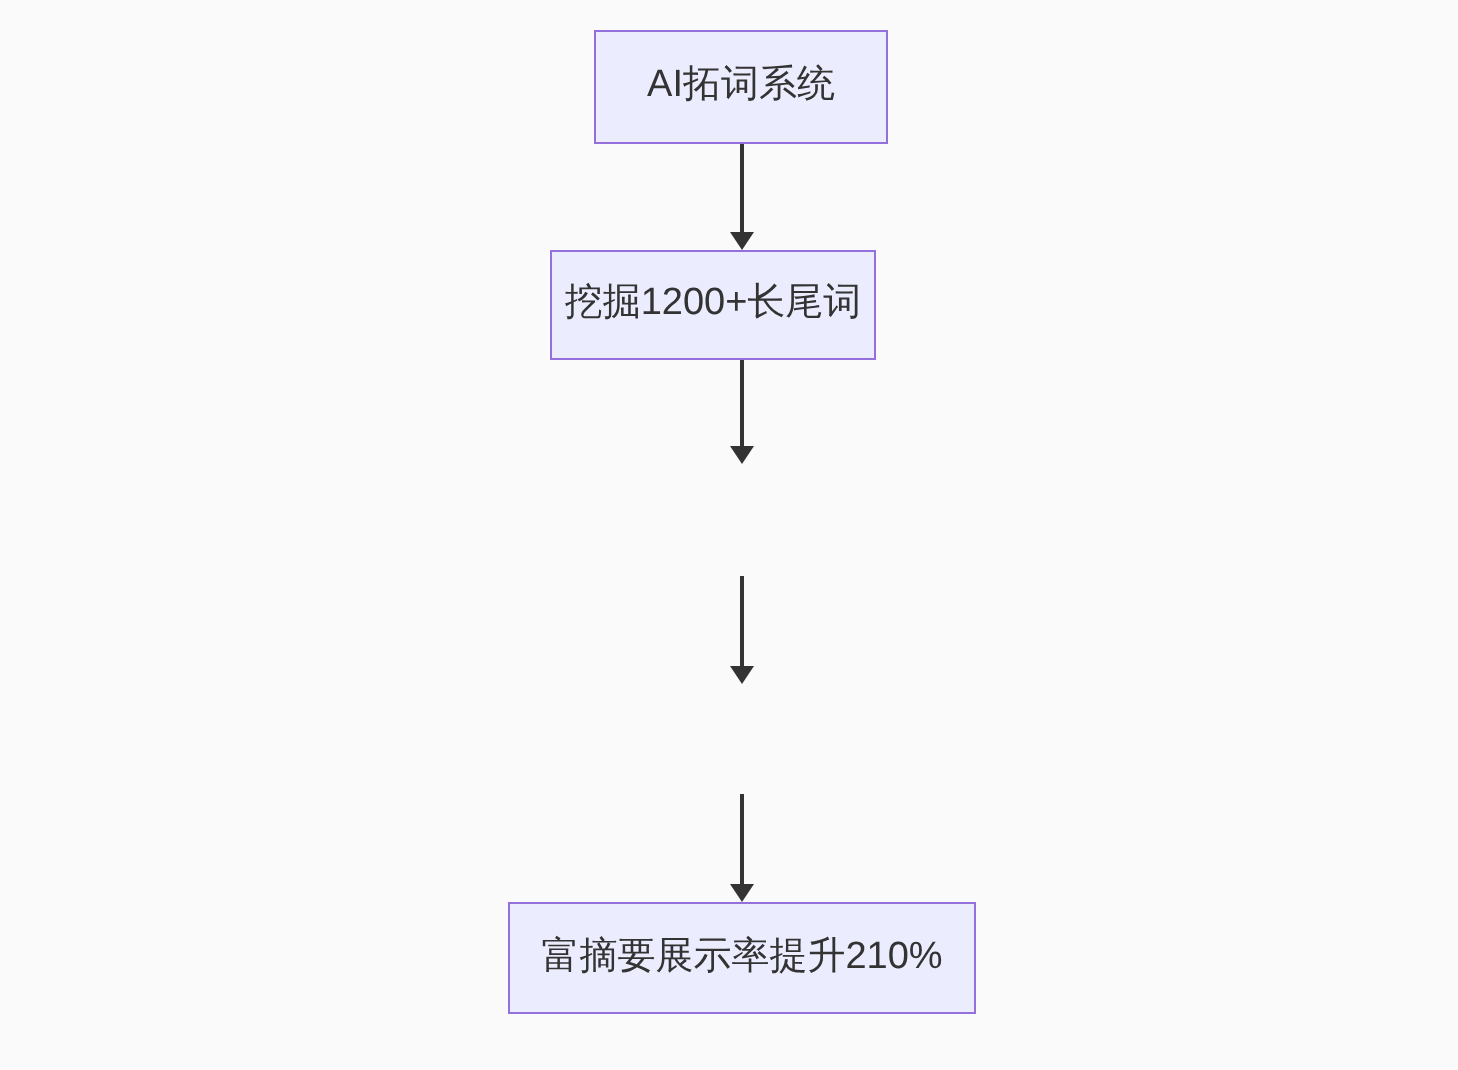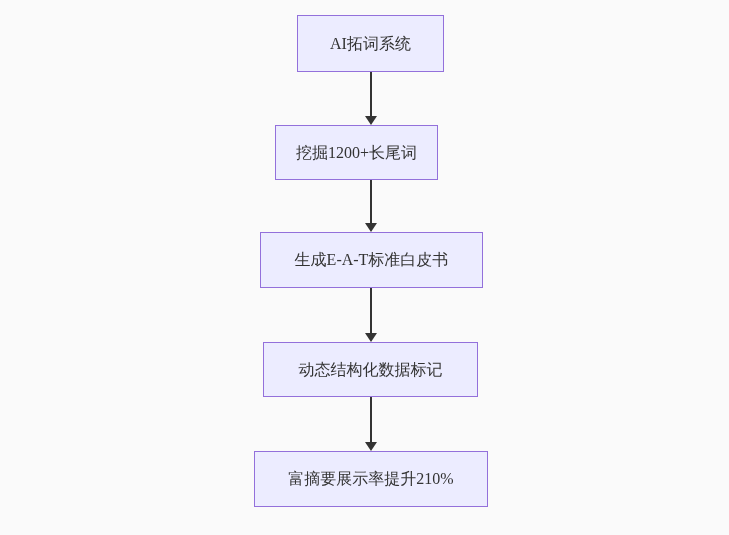--- a/index.html
+++ b/index.html
@@ -14,27 +14,26 @@
     height: 535px;
     background: #fafafa;
     overflow: hidden;
   }
   .node {
     position: absolute;
     box-sizing: border-box;
     background: #ECECFF;
     border: 1px solid #9370DB;
     color: #333333;
-    font-size: 16px;
+    font-size: 19px;
     display: flex;
     align-items: center;
     justify-content: center;
     text-align: center;
     line-height: 1.2;
-    font-family: Liberation Serif, serif;
   }
   .node-1 { left: 297px; top: 15px;  width: 147px; height: 57px; }
   .node-2 { left: 275px; top: 125px; width: 163px; height: 55px; }
   .node-3 { left: 260px; top: 232px; width: 223px; height: 56px; }
   .node-4 { left: 263px; top: 342px; width: 215px; height: 55px; }
   .node-5 { left: 254px; top: 451px; width: 234px; height: 56px; justify-content: center; }
   .edge {
     position: absolute;
     left: 365px;
     width: 12px;
@@ -75,32 +74,26 @@
 
   <div class="node node-2">
     <span>挖掘1200+长尾词</span>
   </div>
 
   <div class="edge edge-2">
     <div class="line"></div>
     <div class="head"></div>
   </div>
 
-  <div class="node node-3">
-    <span>生成E-A-T标准白皮书</span>
-  </div>
 
   <div class="edge edge-3">
     <div class="line"></div>
     <div class="head"></div>
   </div>
 
-  <div class="node node-4">
-    <span>动态结构化数据标记</span>
-  </div>
 
   <div class="edge edge-4">
     <div class="line"></div>
     <div class="head"></div>
   </div>
 
   <div class="node node-5">
     <span>富摘要展示率提升210%</span>
   </div>
 

